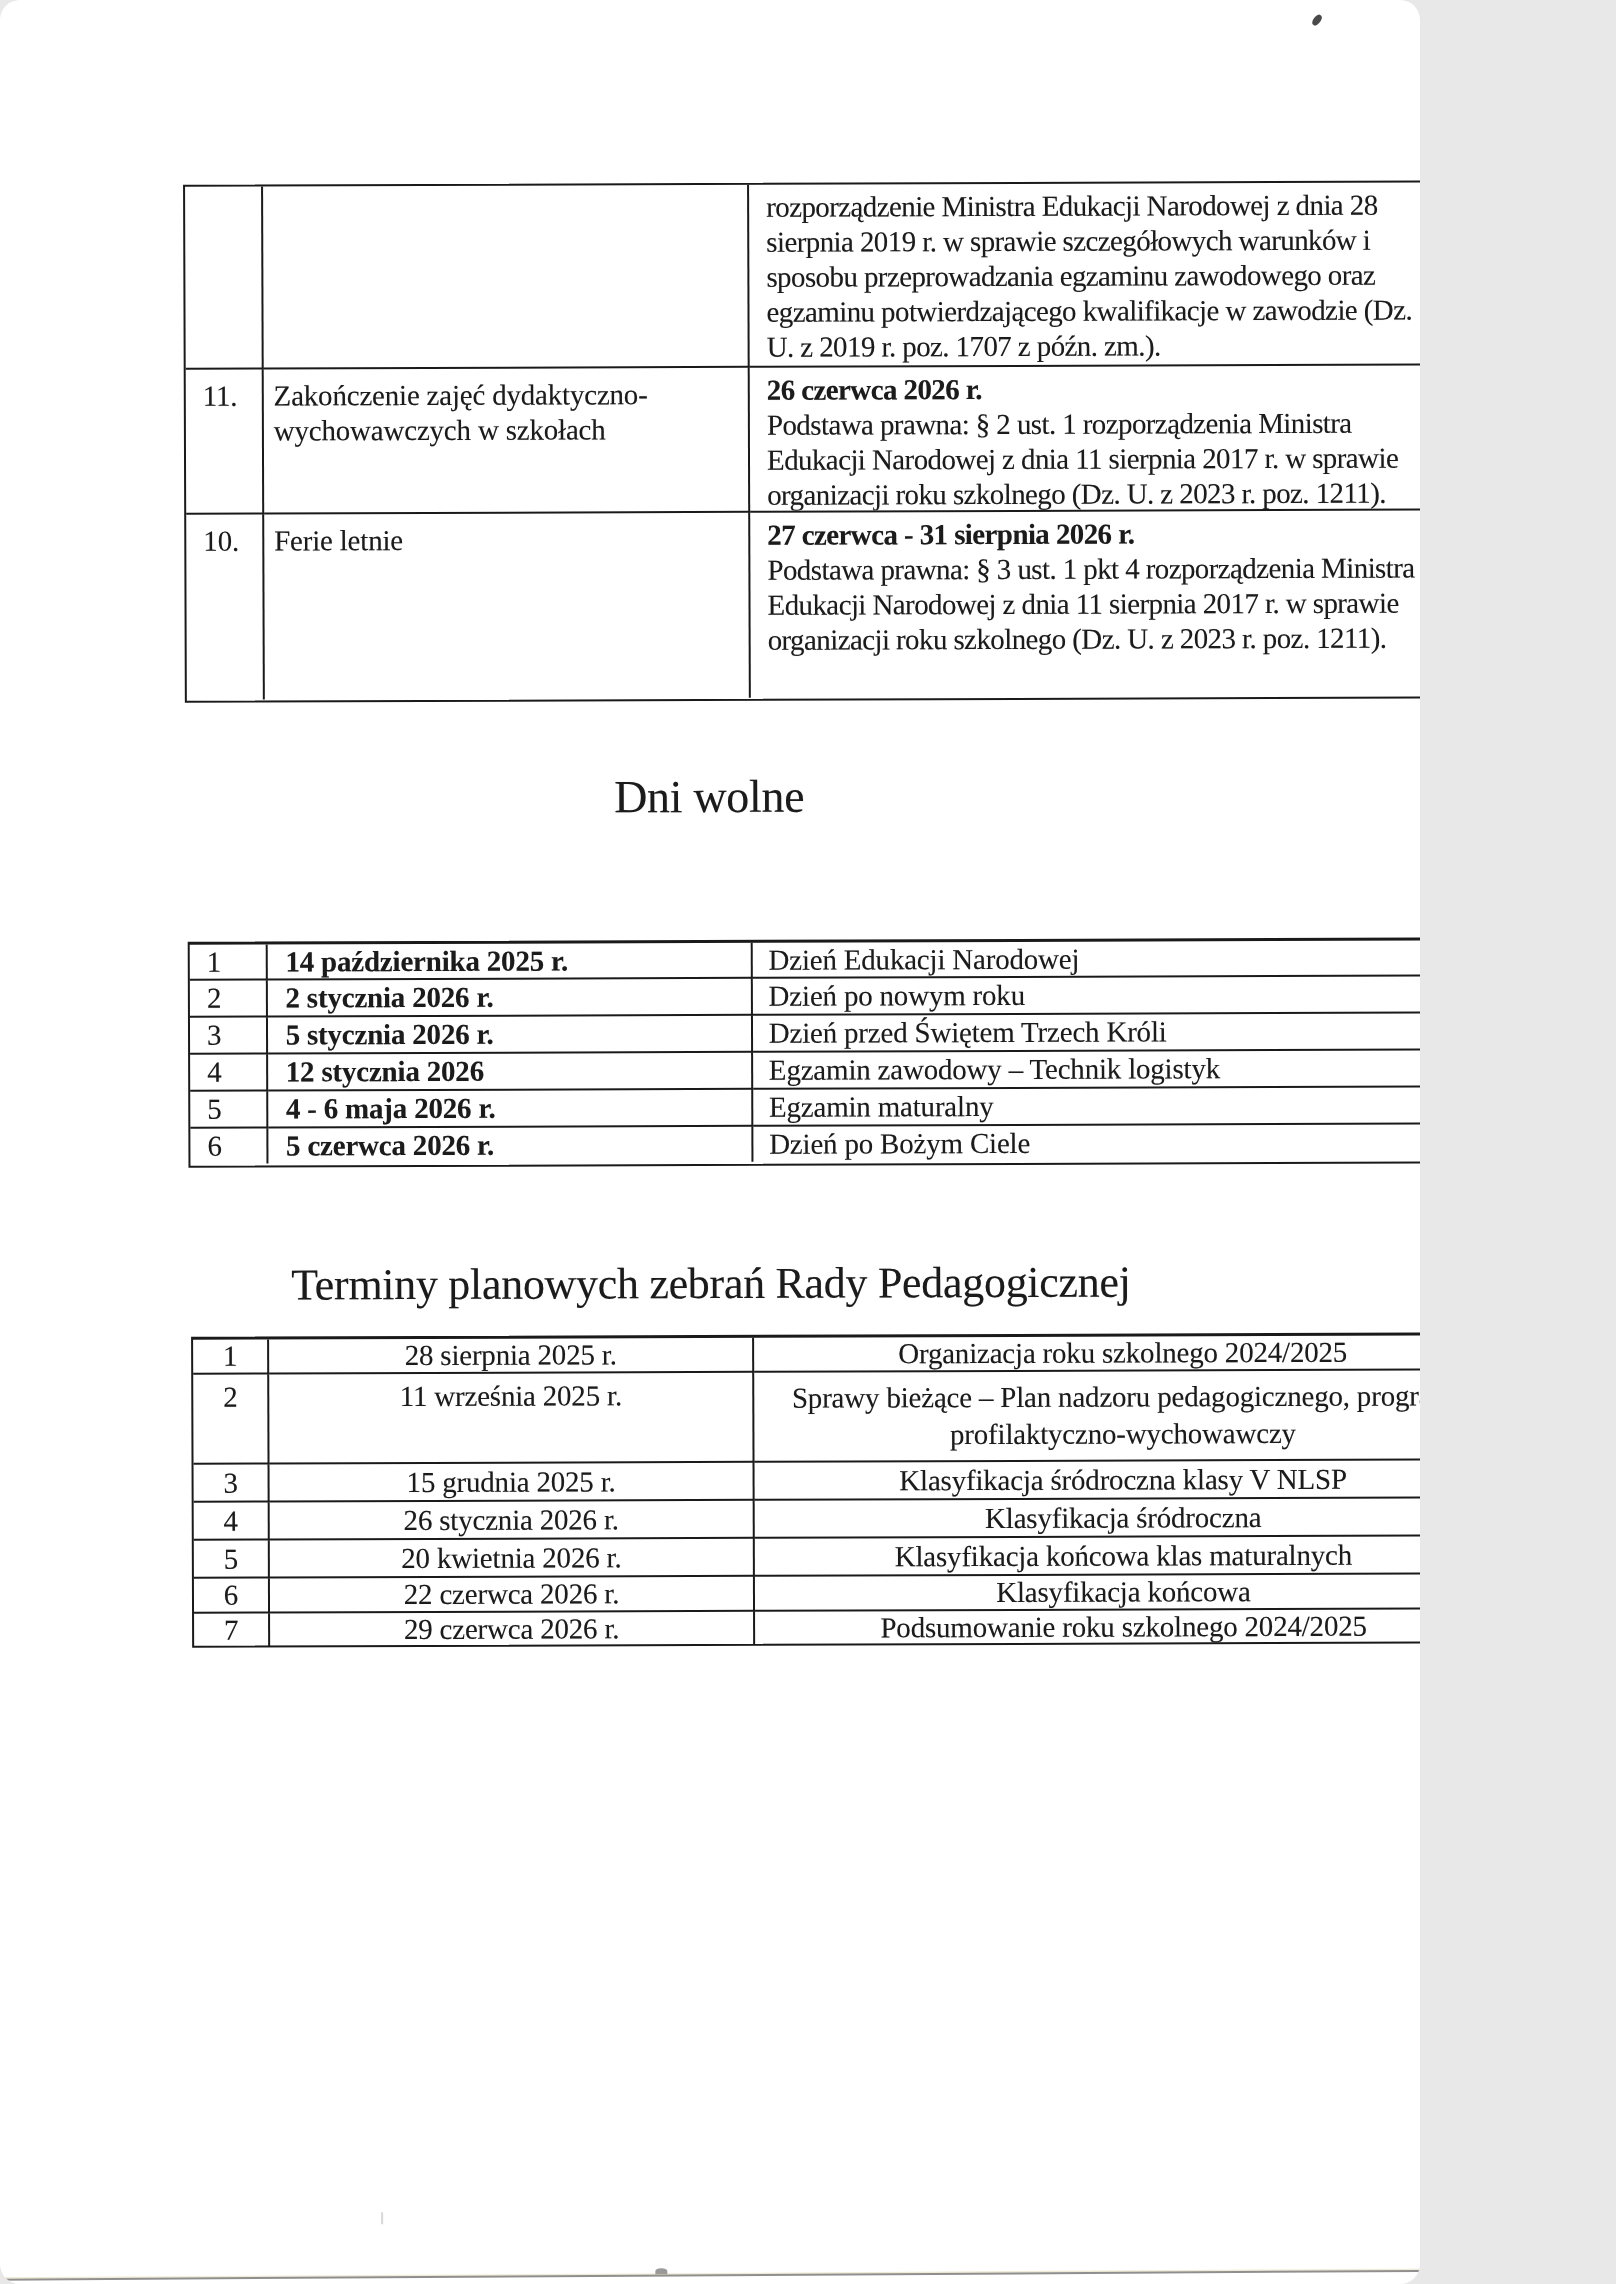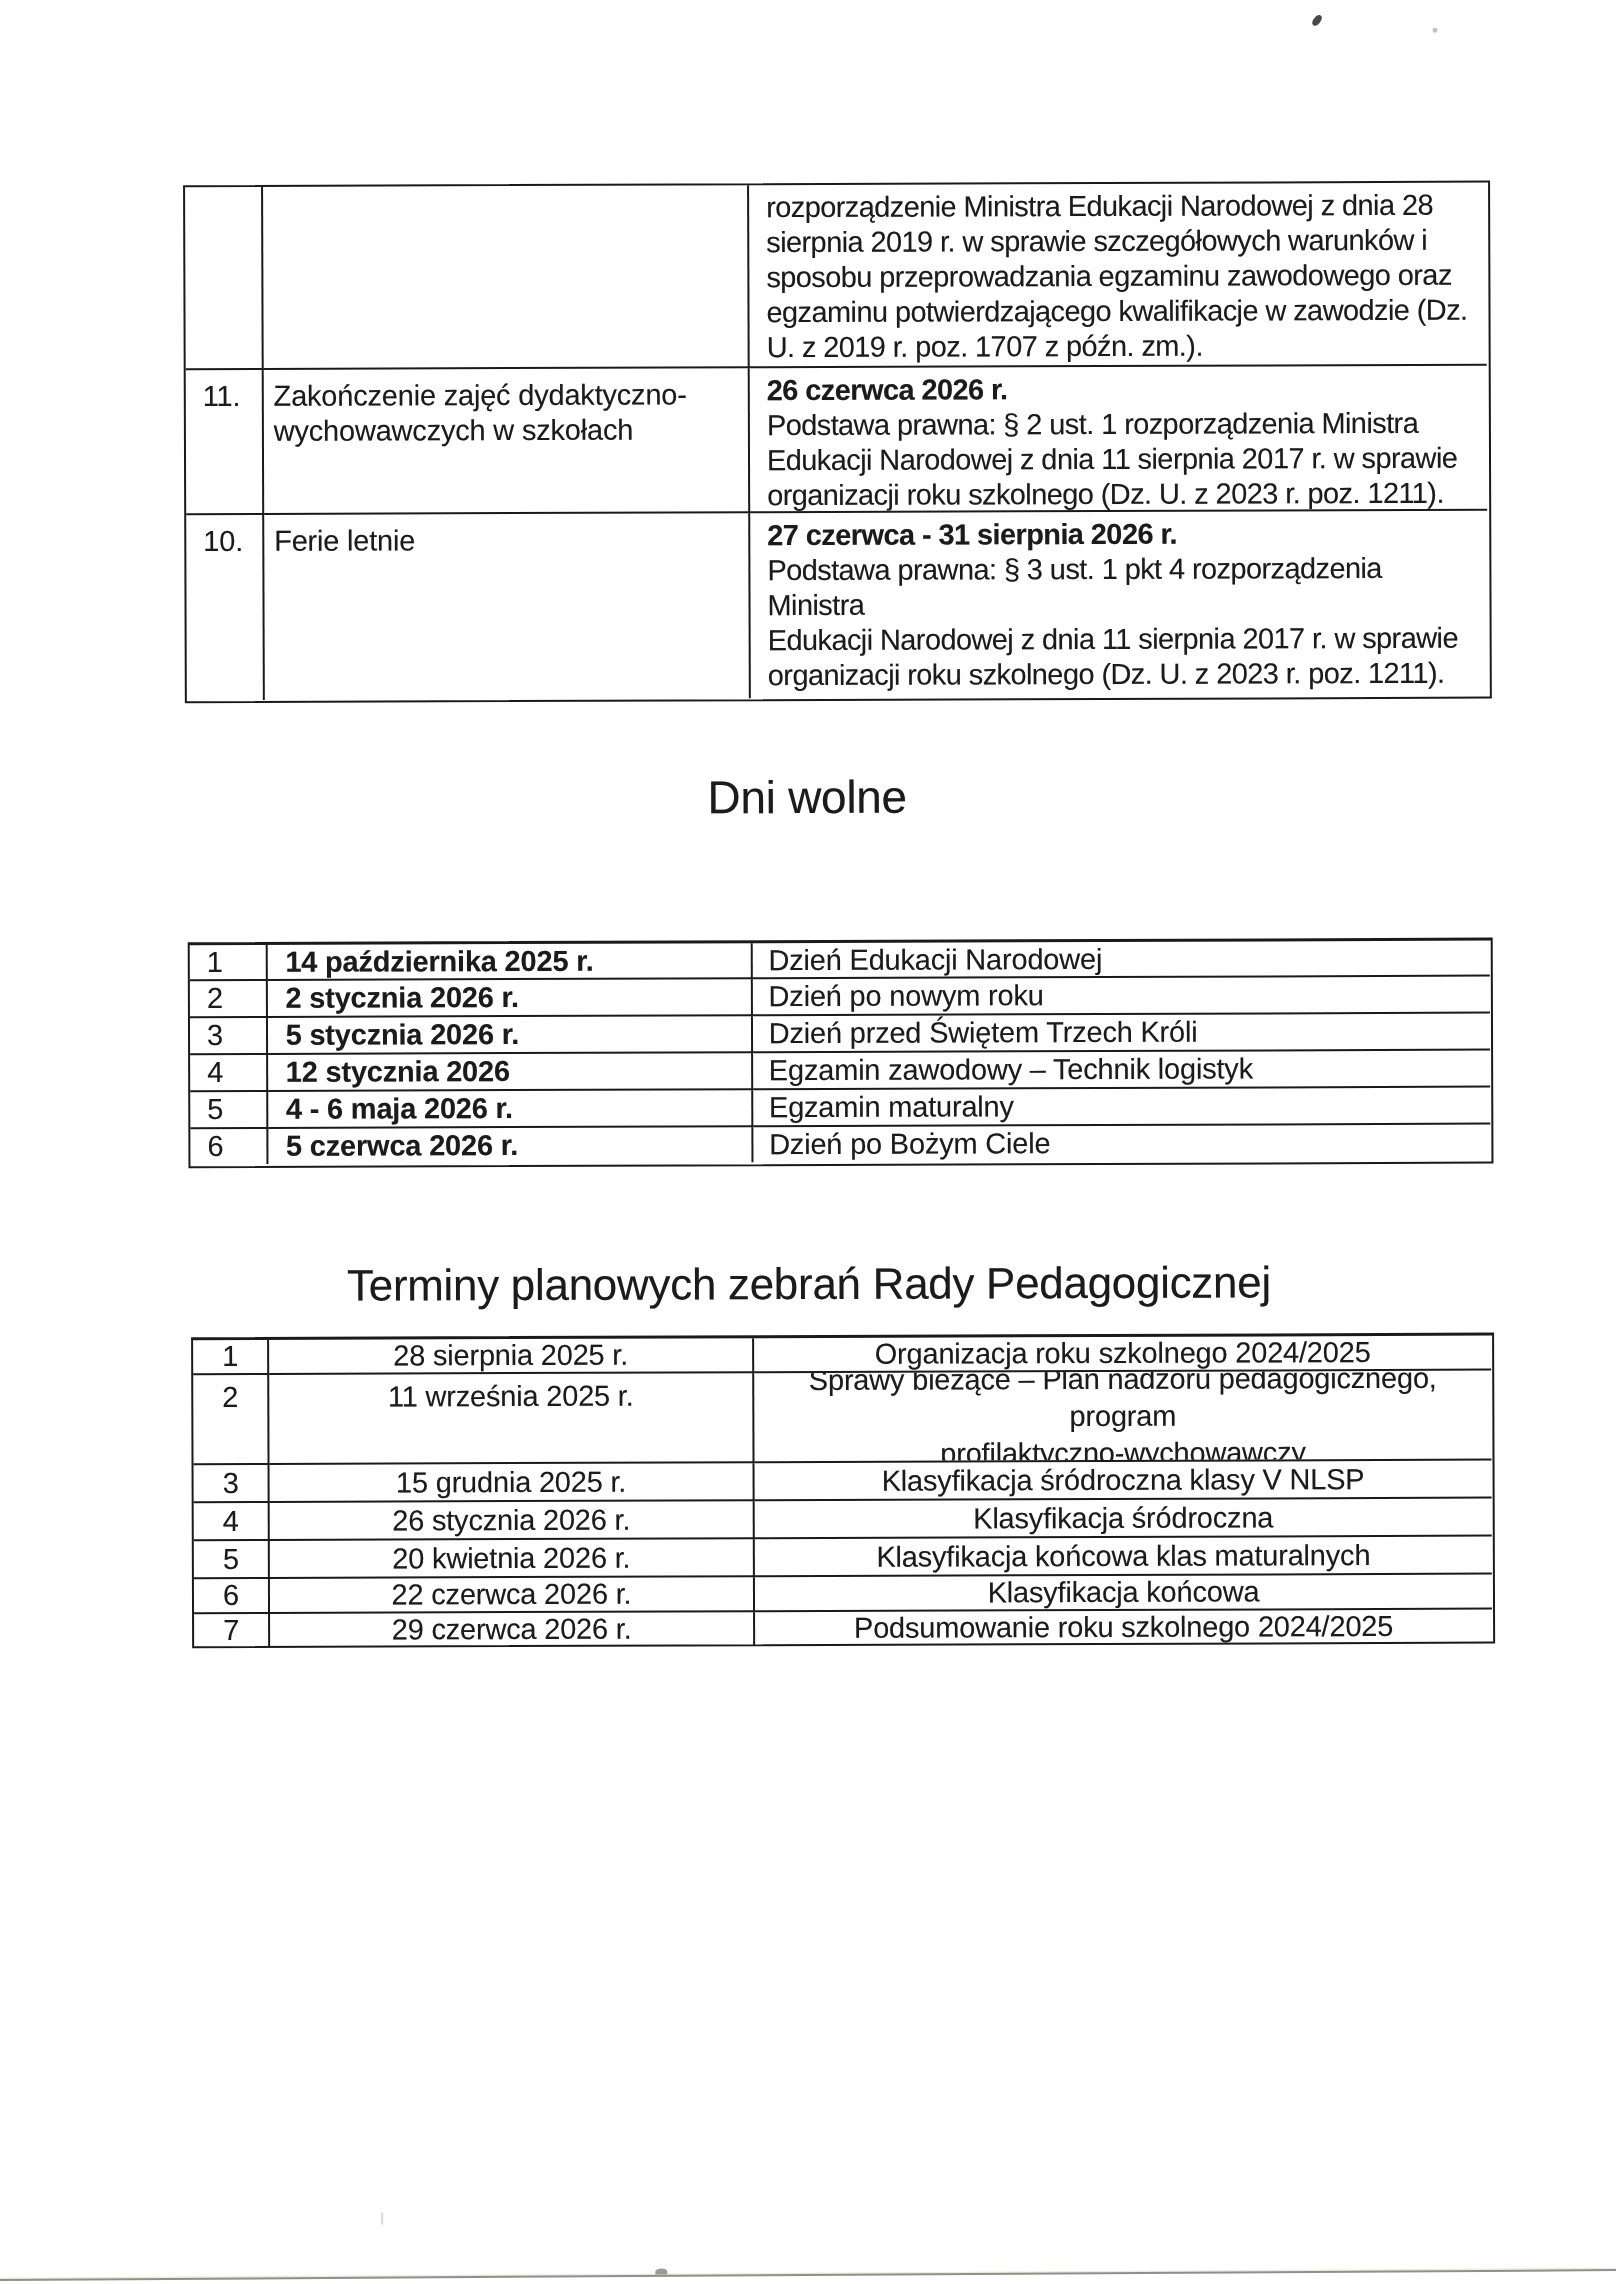--- a/index.html
+++ b/index.html
@@ -1,17 +1,17 @@
 <!DOCTYPE html>
 <html style="font-size:10.4px"><head>
 <meta charset="utf-8">
 <style>
   html,body{margin:0;padding:0;background:#e8e8e8;}
-  .page{position:relative;width:1616px;height:2284px;background:#ffffff;overflow:hidden;
-        font-family:Liberation Sans, sans-serif;color:#1b1b1b;}
+  .page{position:relative;width:1420px;height:2284px;background:#ffffff;overflow:hidden;
+        font-family:Liberation Serif, serif;color:#1b1b1b;border-radius:20px;}
   .scan{position:absolute;inset:0;transform:rotate(-0.2deg);transform-origin:50% 45%;}
   .txt{text-shadow:0 0 0.7px rgba(25,25,25,.38);}
 
   
   .tbl{position:absolute;display:grid;border:2.6px solid #1a1a1a;box-sizing:border-box;background:#fff;}
   .cell{box-sizing:border-box;overflow:hidden;font-size:29px;line-height:35px;letter-spacing:-0.2px;}
   .rb{border-right:2.6px solid #1a1a1a;}
   .bb{border-bottom:2.6px solid #1a1a1a;}
   .ml{white-space:pre-line;}
 

